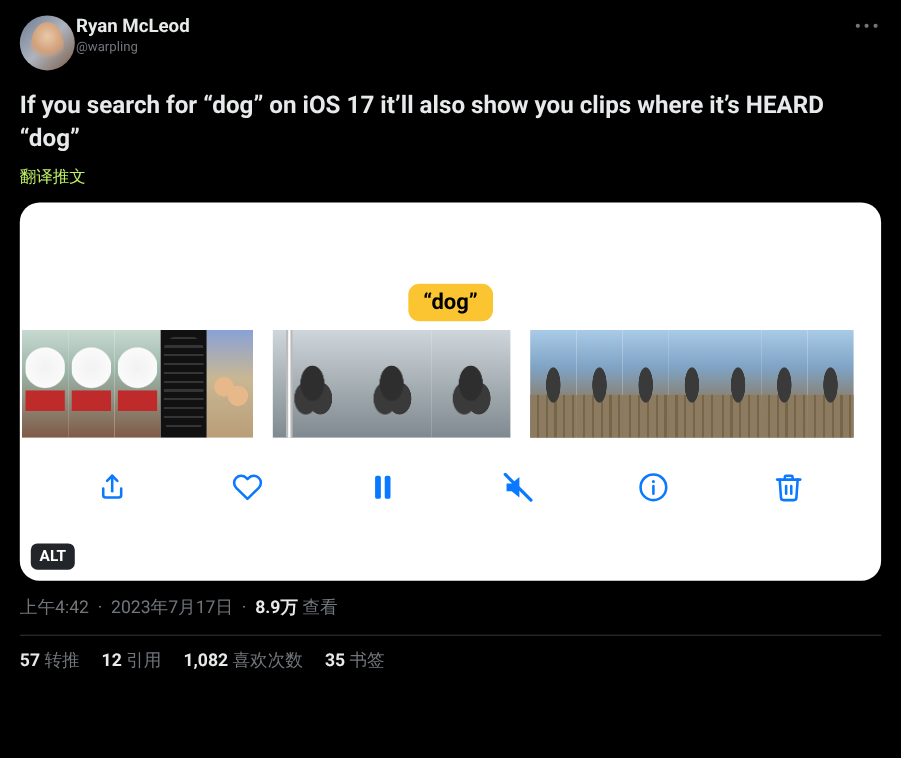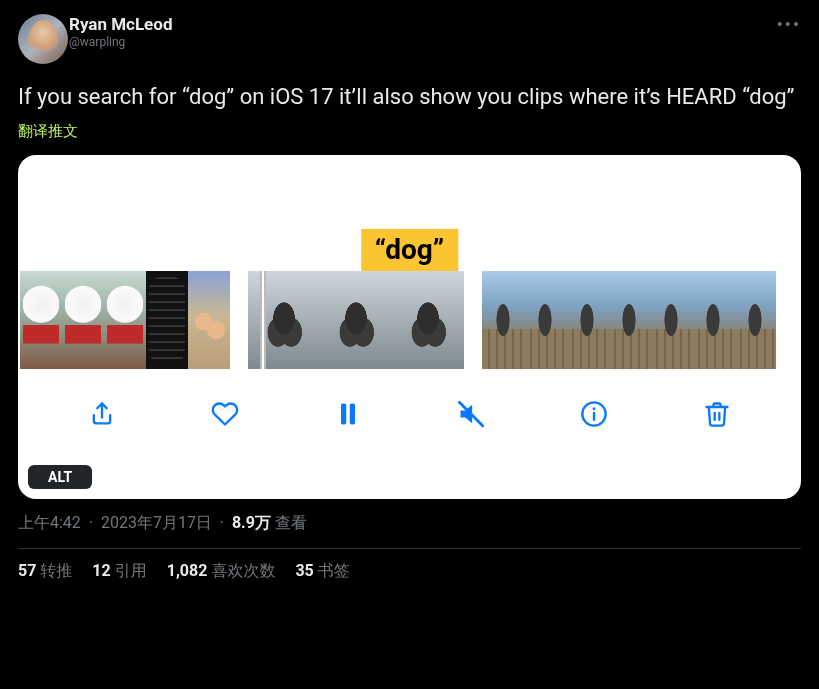--- a/index.html
+++ b/index.html
@@ -45,20 +45,21 @@
     color: #71767b;
     font-size: 18px;
     letter-spacing: 2px;
     cursor: pointer;
   }
   .body-text {
     margin-top: 18px;
     font-size: 22px;
     line-height: 1.35;
     color: #e7e9ea;
+    font-weight: bold;
   }
   .translate {
     margin-top: 10px;
     color: #bef264;
     font-size: 15px;
     cursor: pointer;
     display: inline-block;
   }
   .media-card {
     margin-top: 14px;
@@ -74,23 +75,23 @@
     position: relative;
   }
   .dog-label {
     position: absolute;
     left: 50%;
     top: 74px;
     transform: translateX(-50%);
     background: #fbc531;
     color: #000;
     font-weight: 700;
-    font-size: 28px;
+    font-size: 20px;
     padding: 4px 14px 6px 14px;
-    border-radius: 0;
+    border-radius: 10px;
   }
   .dog-label::after {
     content: "";
     position: absolute;
     bottom: -14px;
     left: calc(50% + 30px);
     width: 12px;
     height: 4px;
     background: #fbc531;
     border-radius: 2px;
@@ -163,21 +164,21 @@
   }
   .ctrl { color: #0a79ff; width: 28px; height: 28px; cursor: pointer; }
   .alt-badge {
     position: absolute;
     left: 10px;
     bottom: 10px;
     background: rgba(15,20,25,.92);
     color: #fff;
     font-weight: 700;
     font-size: 14px;
-    padding: 4px 20px;
+    padding: 4px 8px;
     border-radius: 6px;
   }
   .meta {
     margin-top: 14px;
     color: #71767b;
     font-size: 16px;
   }
   .meta .views-num { color: #e7e9ea; font-weight: 700; }
   .divider {
     border: none; border-top: 1px solid #2f3336;

